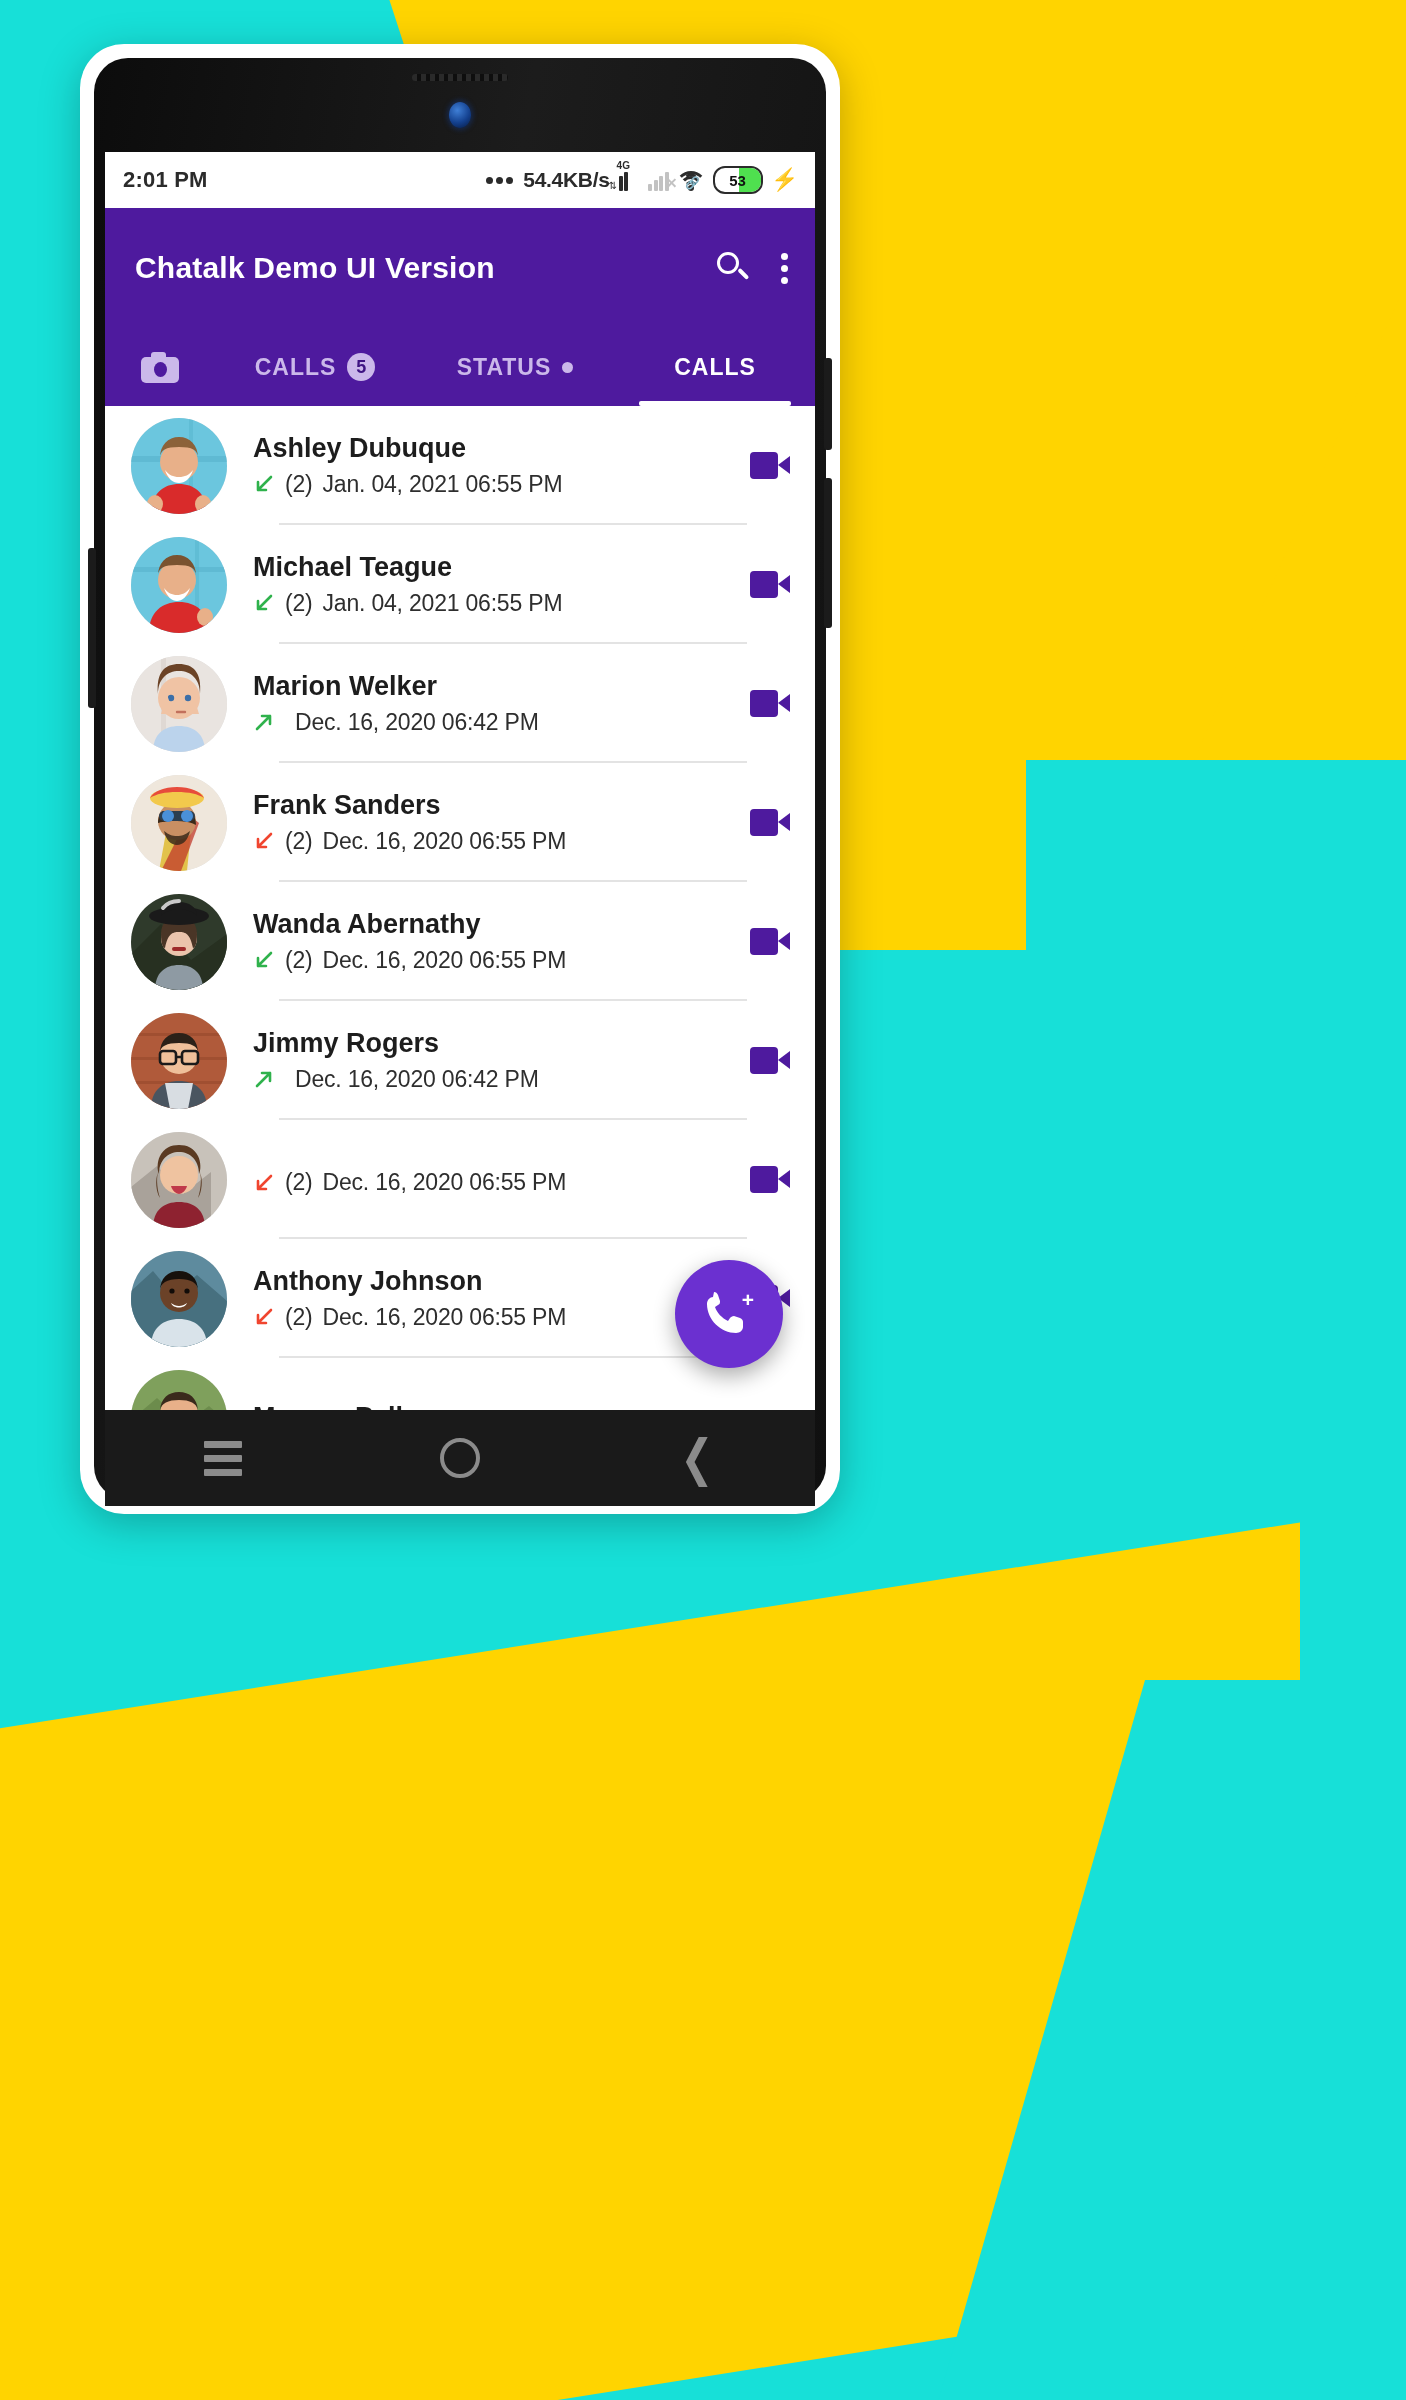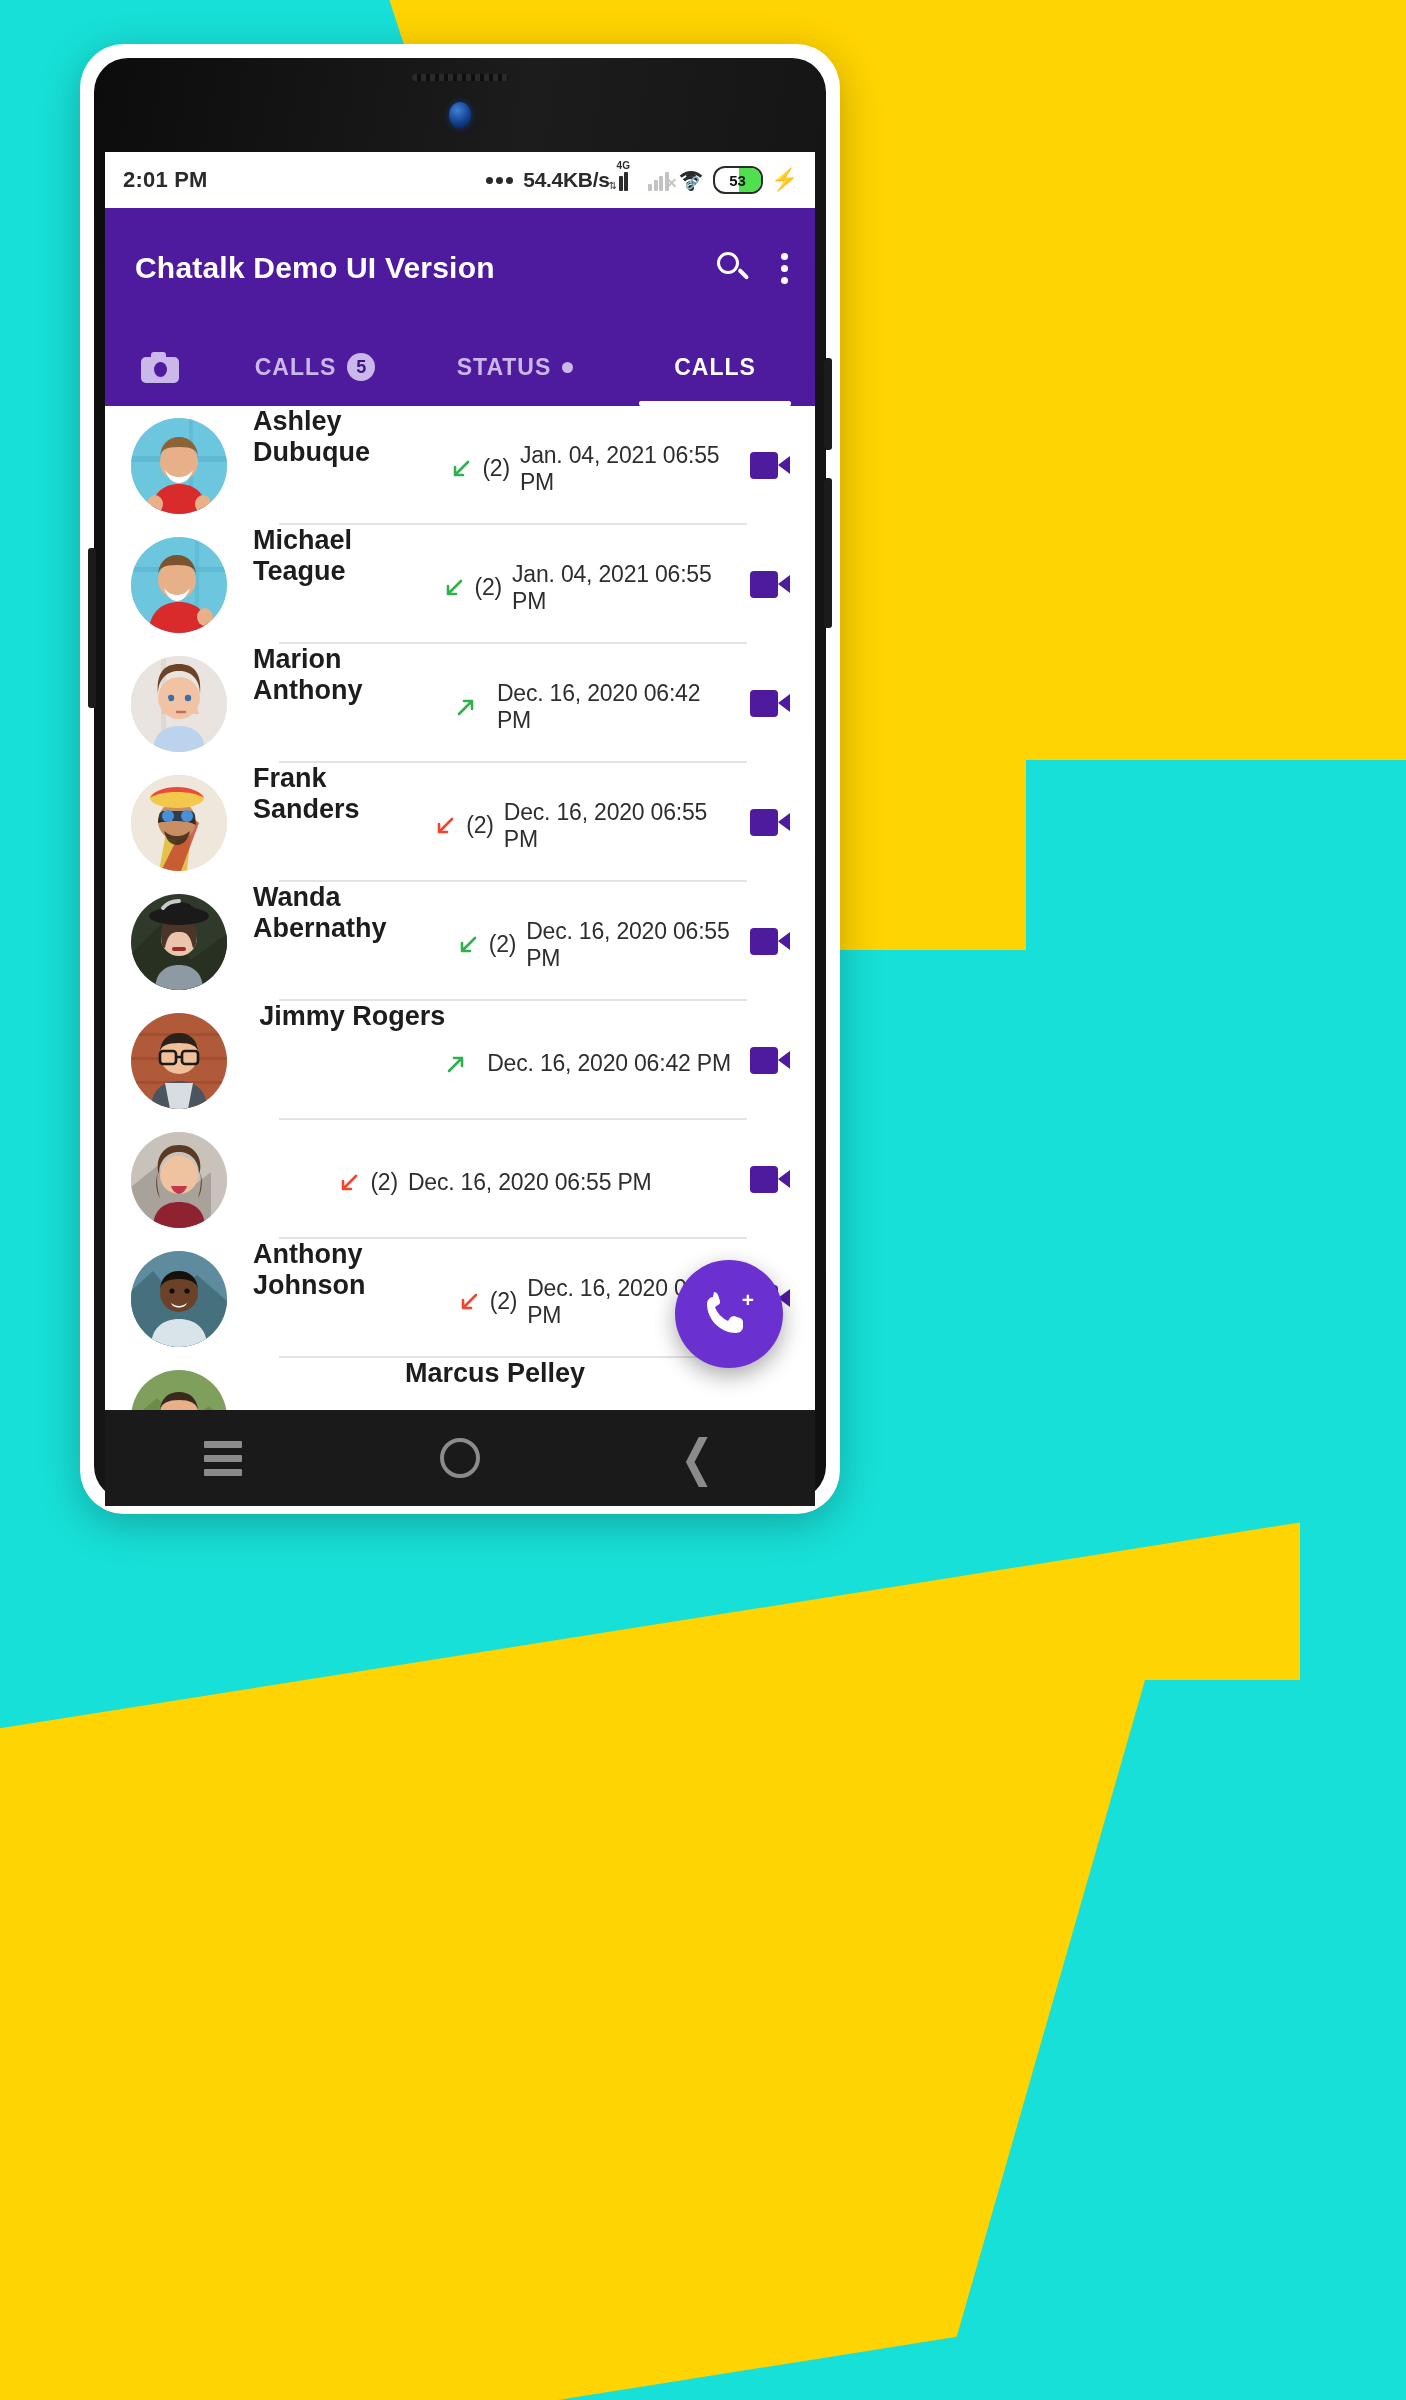--- a/index.html
+++ b/index.html
@@ -139,21 +139,21 @@
   .ic-camera{width:38px;height:31px;position:relative;}
   .ic-camera .body{position:absolute;left:0;bottom:0;width:38px;height:26px;background:#CBB8EA;border-radius:5px;}
   .ic-camera .hump{position:absolute;left:10px;top:0;width:15px;height:8px;background:#CBB8EA;border-radius:3px 3px 0 0;}
   .ic-camera .lens{position:absolute;left:12.5px;top:10px;width:13px;height:15px;border-radius:50%;background:#4E1A9E;}
 
   
   .list{background:#fff;height:1008px;overflow:hidden;position:relative;}
   .row{display:flex;align-items:center;height:119px;padding:0 22px 0 26px;box-sizing:border-box;position:relative;cursor:pointer;}
   .avatar{width:96px;height:96px;border-radius:50%;flex:0 0 96px;overflow:hidden;position:relative;background:#ddd;}
   .av-img{position:absolute;inset:0;}
-  .rowbody{flex:1;margin-left:26px;position:relative;height:100%;display:flex;flex-direction:row;justify-content:center;padding-right:10px;}
+  .rowbody{flex:1;margin-left:26px;position:relative;height:100%;display:flex;flex-direction:column;justify-content:center;padding-right:10px;}
   .rname{font-size:27px;font-weight:700;color:#1d1d1d;line-height:1.15;}
   .rmeta{display:flex;align-items:center;margin-top:6px;gap:10px;}
   .arrow{width:22px;height:22px;position:relative;flex:0 0 22px;}
   .arrow svg{display:block;}
   .rtime{font-size:23px;color:#2e2e2e;letter-spacing:-.2px;}
   .sep{position:absolute;left:26px;right:0;bottom:0;height:2px;background:#e3e3e3;}
   .vidbtn{width:46px;flex:0 0 46px;display:flex;align-items:center;justify-content:center;cursor:pointer;}
   .vid{width:40px;height:27px;position:relative;}
   .vid .vbody{position:absolute;left:0;top:0;width:28px;height:27px;background:#4E1A9E;border-radius:4px;}
   .vid .vtri{position:absolute;right:0;top:4px;width:0;height:0;border-top:9px solid transparent;border-bottom:9px solid transparent;border-right:12px solid #4E1A9E;}
@@ -355,21 +355,21 @@
             <circle cx="48" cy="42" r="21" fill="#F0C3A4"></circle>
             <path d="M27 38c0-15 9-23 21-23s21 8 21 23c2-22-7-30-21-30S25 16 27 38z" fill="#6B4327"></path>
             <circle cx="40" cy="42" r="3.2" fill="#3C6FA8"></circle>
               <circle cx="57" cy="42" r="3.2" fill="#3C6FA8"></circle>
             <path d="M46 56h8" stroke="#C2705C" stroke-width="2.4" stroke-linecap="round"></path>
             <path d="M30 58l6-20 6 20z" fill="#F0C3A4"></path>
               <path d="M56 58l6-20 6 20z" fill="#F0C3A4"></path>
           </svg>
         </div>
         <div class="rowbody">
-          <div class="rname">Marion Anthony</div>
+          <div class="rname">Marion Welker</div>
           <div class="rmeta">
             <span class="arrow">
               <svg width="22" height="22" viewBox="0 0 22 22">
                   <path d="M4 18L17 5M17 5H9M17 5v8" stroke="#2FB24C" stroke-width="2.6" fill="none" stroke-linecap="round" stroke-linejoin="round"></path>
                 </svg>
             </span>
             <span class="rtime"></span>
             <span class="rtime">Dec. 16, 2020 06:42 PM</span>
           </div>
           <div class="sep"></div>

